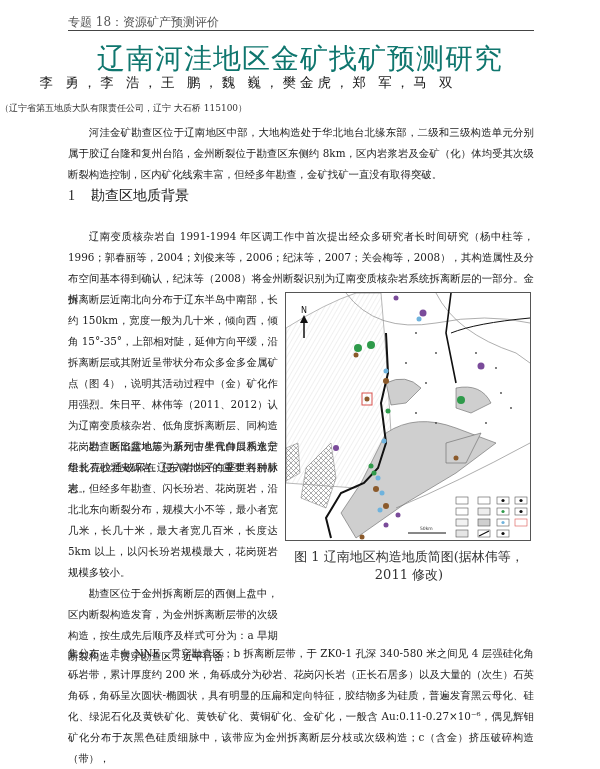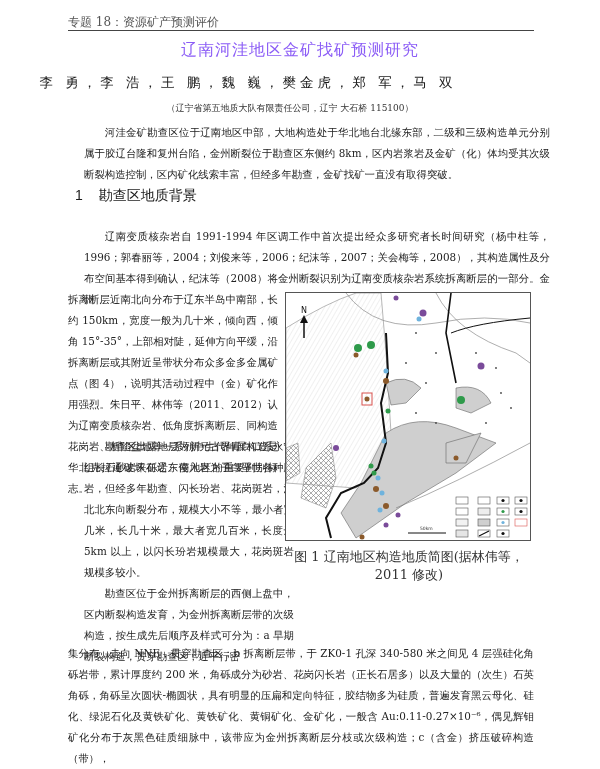--- a/index.html
+++ b/index.html
@@ -1,28 +1,28 @@
 <!DOCTYPE html>
 <html><head>
 <meta charset="utf-8">
 <style>
   html, body { margin: 0; padding: 0; background: #ffffff; }
   body { width: 600px; height: 769px; position: relative; overflow: hidden;
          font-family: "DejaVu Serif", "Liberation Serif", serif; color: #1a1a1a; }
   .running-head { position: absolute; left: 68px; top: 14px; font-size: 12px; color: #555; }
   .head-rule { position: absolute; left: 68px; top: 30px; width: 466px; height: 1px; background: #444; }
   .title { position: absolute; left: 0; width: 600px; top: 40px; text-align: center;
-           font-family: "DejaVu Sans", "Liberation Sans", sans-serif; font-size: 16px; letter-spacing: 1px; color: #8b5cf6; }
+           font-family: "DejaVu Sans", "Liberation Sans", sans-serif; font-size: 28px; letter-spacing: 1px; color: #0f766e; }
   .authors { position: absolute; left: 0; width: 496px; top: 74px; text-align: center; font-size: 13.5px; letter-spacing: 4px; }
-  .affil { position: absolute; left: 0; width: 580px; top: 102px; text-align: center; font-size: 9px; color: #333; }
+  .affil { position: absolute; left: 0; width: 580px; top: 102px; text-align: left; font-size: 9px; color: #333; }
   .p { position: absolute; font-size: 10.4px; line-height: 21px; text-align: justify; color: #222; }
   .full { left: 68px; width: 466px; }
   .col { left: 68px; width: 210px; }
-  .indent { text-indent: 2em; margin-left: 16px; }
-  .section { position: absolute; left: 68px; top: 187px; font-family: Liberation Sans, sans-serif; font-size: 14px; margin-left: 7px; }
+  .indent { text-indent: 2em; }
+  .section { position: absolute; left: 68px; top: 187px; font-family: Liberation Serif, serif; font-size: 14px; }
   .section span { margin-right: 16px; }
   .figure { position: absolute; left: 285px; top: 292px; width: 244px; height: 247px; border: 1px solid #555; background: #fafafa; overflow: hidden; }
   .caption { position: absolute; left: 287px; top: 548px; width: 244px; font-size: 13px; line-height: 17.5px; text-align: center; color: #333; }
 </style>
 </head>
 <body>
 
 <div class="running-head">专题 18：资源矿产预测评价</div>
 <div class="head-rule"></div>
 

